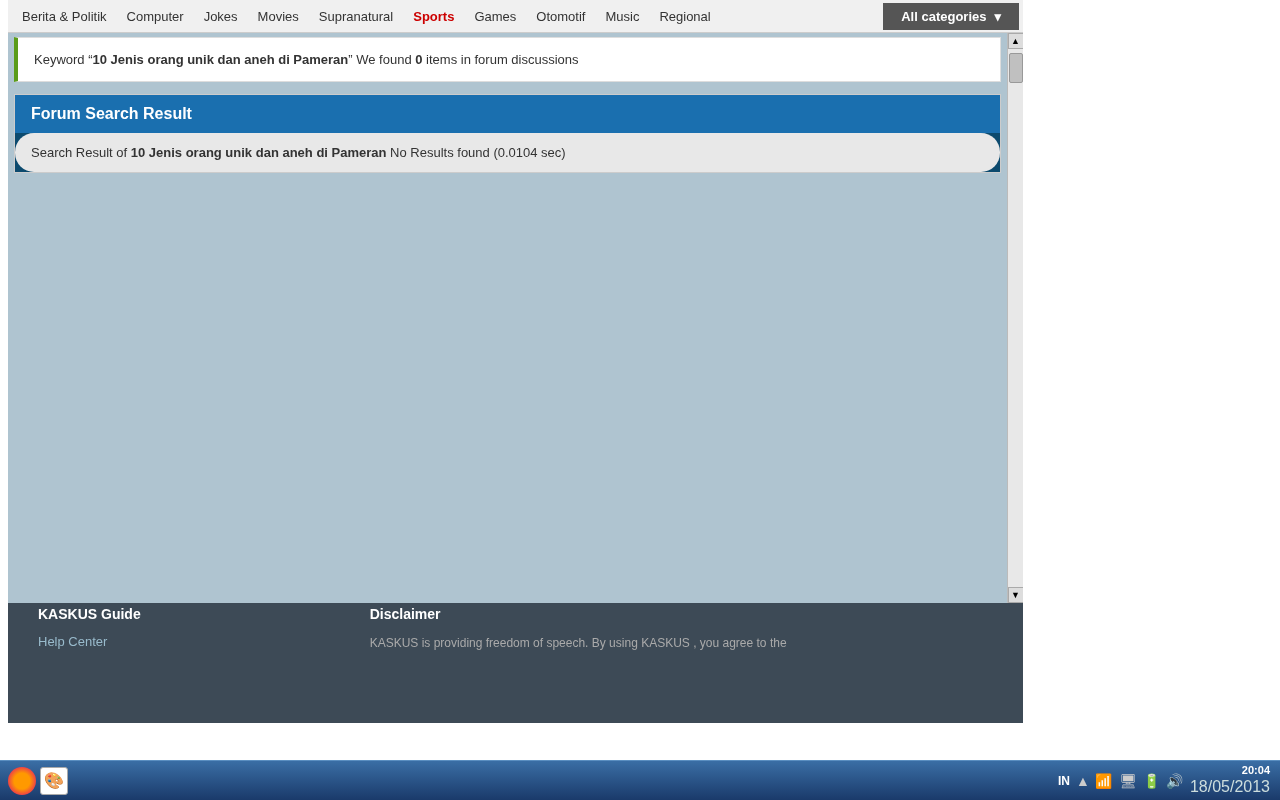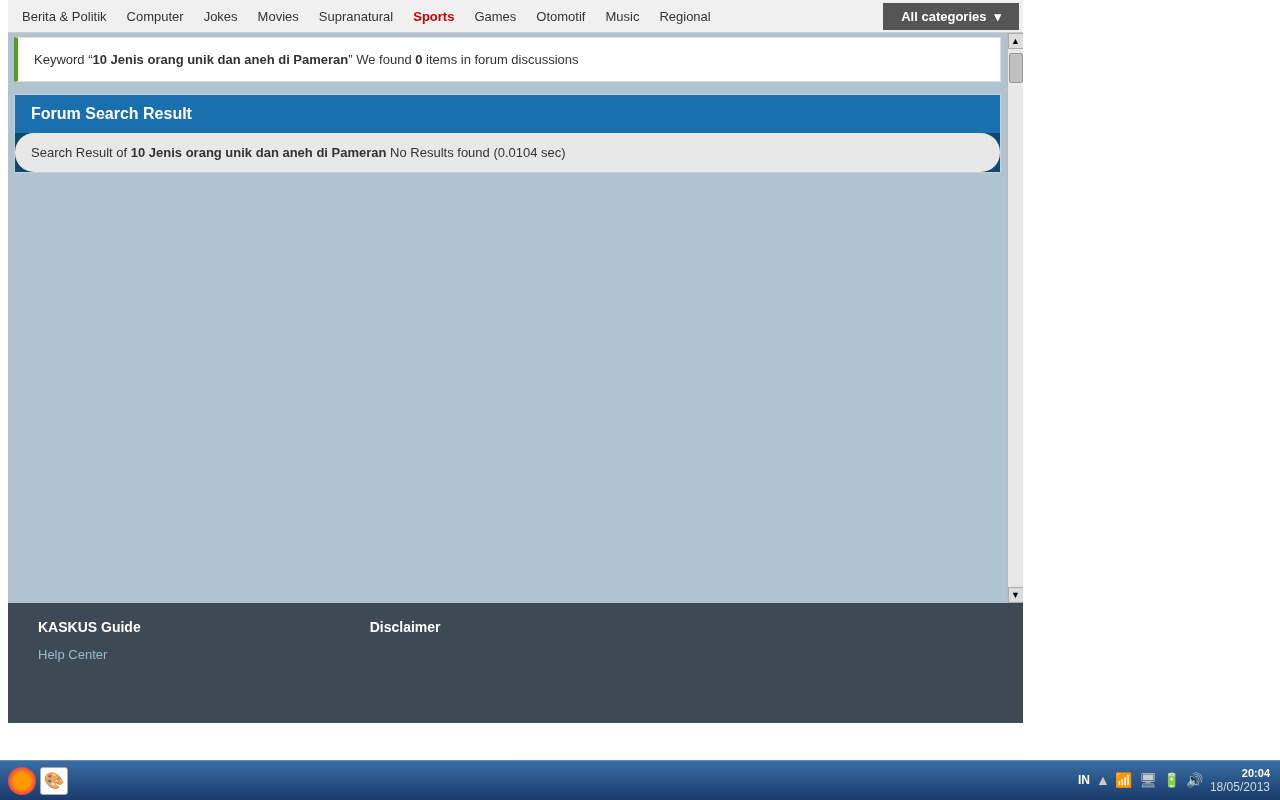--- a/index.html
+++ b/index.html
@@ -74,21 +74,21 @@
       font-size: 13px;
       color: #333;
       border-radius: 19px;
     }
     .forum-search-body .bold { font-weight: bold; }
 
     
     .footer {
       background: #3d4a56;
       color: #ccc;
-      padding: 16px 20px;
+      padding: 3px 20px;
       width: 1015px;
       min-height: 120px;
       display: flex;
       gap: 0;
     }
     .footer-col {
       flex: 1;
       padding: 0 10px;
     }
     .footer-col-title {
@@ -163,21 +163,21 @@
     }
     .tray-icon {
       font-size: 14px;
       color: #ccc;
     }
     .tray-clock {
       text-align: right;
       line-height: 1.3;
     }
     .tray-time { font-size: 11px; font-weight: bold; color: #fff; }
-    .tray-date { font-size: 12px; color: #cdd; }
+    .tray-date { font-size: 16px; color: #cdd; }
 
     
     .page-scrollbar {
       width: 16px;
       background: #f0f0f0;
       border-left: 1px solid #bbb;
       display: flex;
       flex-direction: column;
       align-items: center;
       height: 570px;
@@ -267,20 +267,21 @@
       </div>
     </div>
 
     <div class="footer">
       <div class="footer-col">
         <div class="footer-col-title">KASKUS Guide</div>
         <a class="footer-link">Help Center</a>
       </div>
       <div class="footer-col" style="flex:2;">
         <div class="footer-col-title">Disclaimer</div>
+        <div class="footer-text">KASKUS is providing freedom of speech. By using KASKUS , you agree to the</div>
       </div>
     </div>
   </div>
 
   <div style="flex:1; background:#fff;"></div>
 </div>
 
 <div class="taskbar">
   <div class="taskbar-start">
     <div class="taskbar-icon firefox-icon" title="Firefox"></div>

